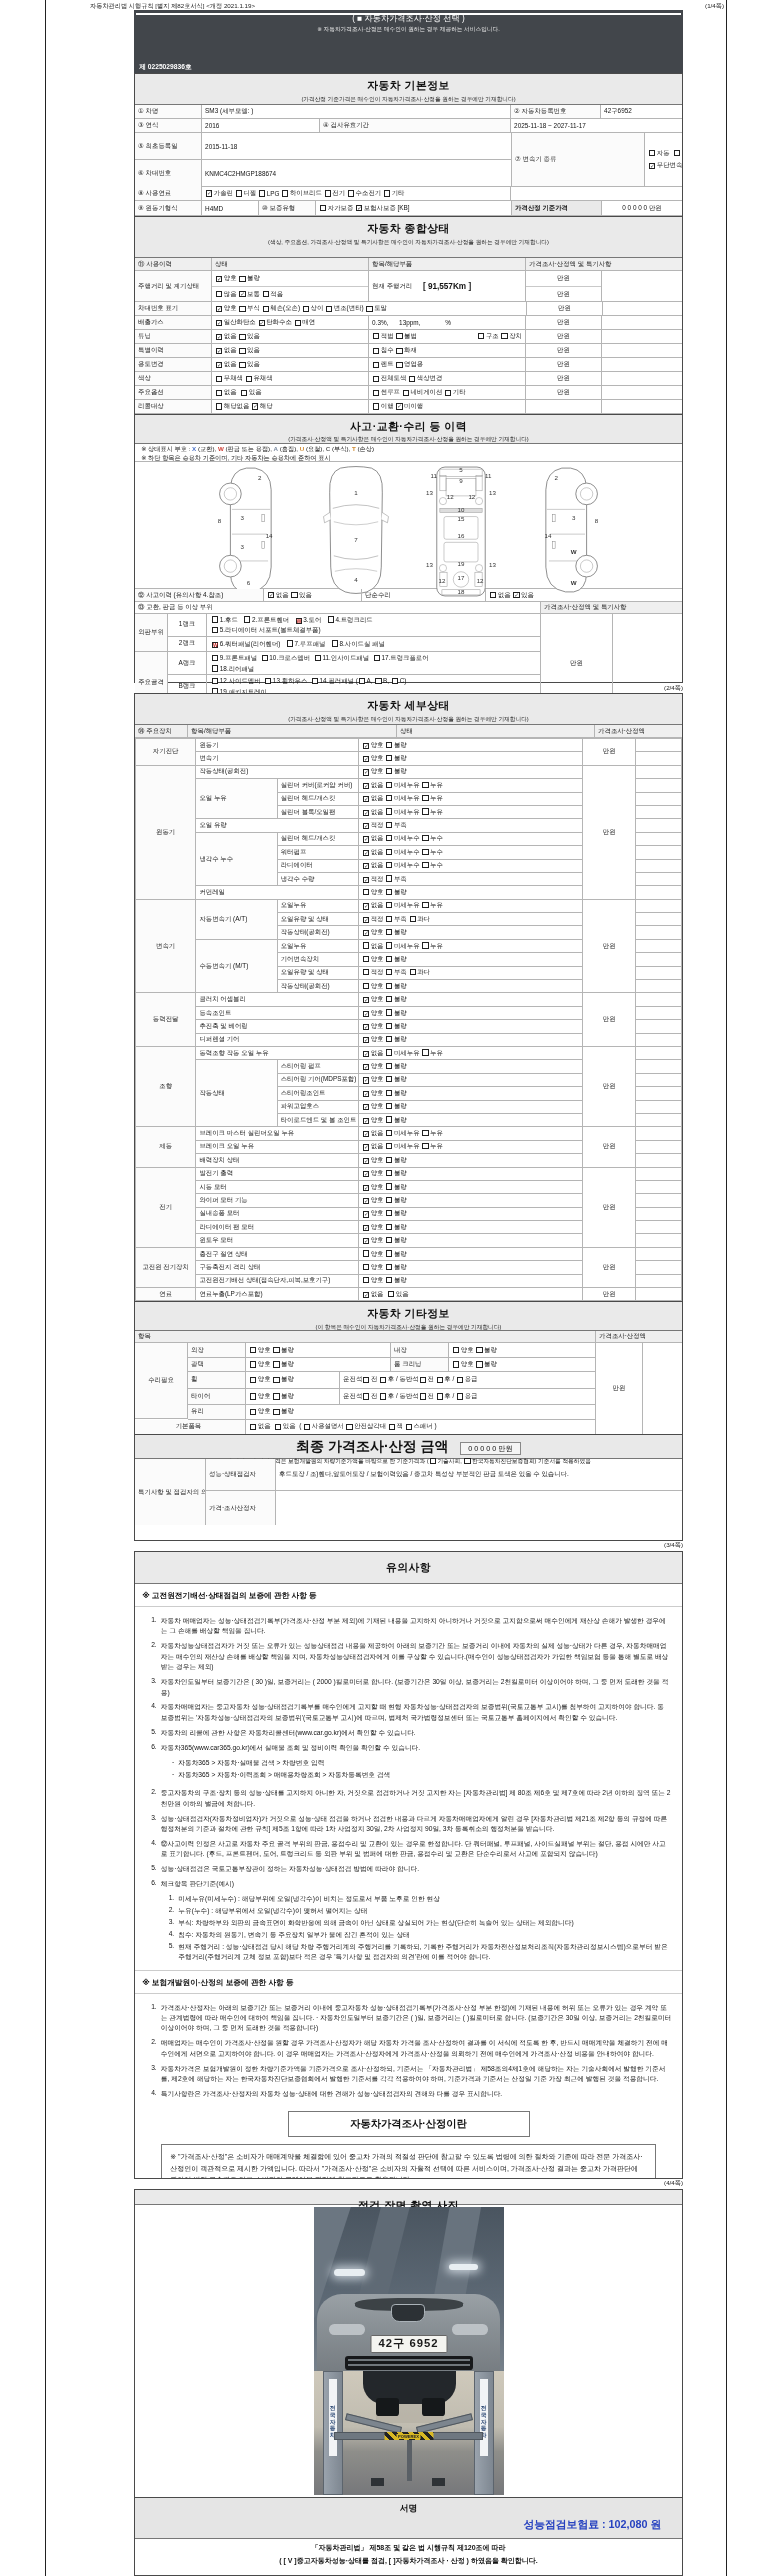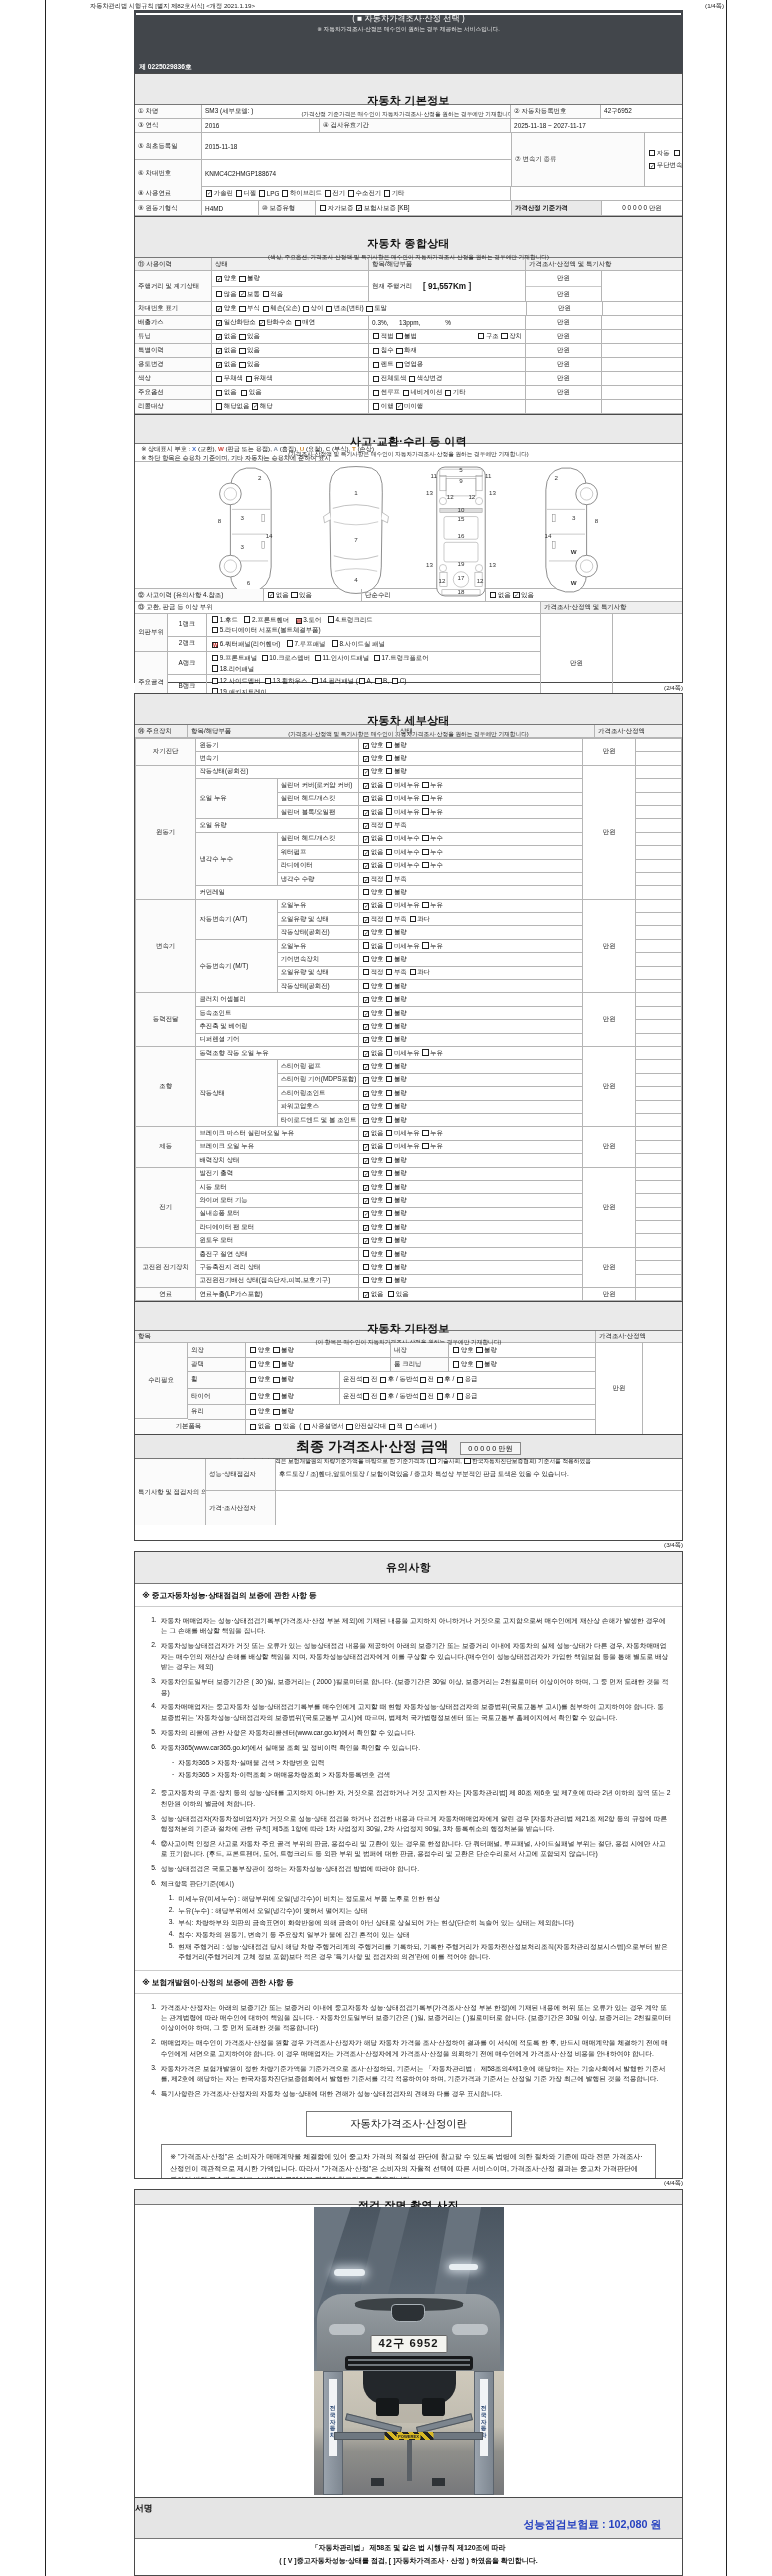--- a/index.html
+++ b/index.html
@@ -12,21 +12,21 @@
   
   #titleblock{position:absolute;left:134px;width:549px;top:10.3px;height:63px;background:#42464b;color:#fff;}
   #titleblock .wline{position:absolute;top:2.6px;left:2.1px;right:2.1px;height:2.1px;background:#fff;}
   #titleblock .t1{text-align:center;margin-top:13.4px;font-size:15px;font-weight:bold;letter-spacing:1px;}
   #titleblock .t2{text-align:center;margin-top:3.1px;font-size:8.2px;}
   #titleblock .t3{text-align:center;margin-top:2.1px;font-size:5.7px;color:#eee;}
   #docno{position:absolute;left:5.2px;bottom:1.5px;font-size:6.7px;font-weight:bold;}
   
   .block{position:absolute;left:134px;width:549px;border:1px solid #4a4a4a;background:#fff;}
   .sechead{background:#eaeaea;border-bottom:0.5px solid #777;text-align:center;}
-  .sechead .st{font-size:10.8px;font-weight:bold;letter-spacing:0.5px;padding-top:20px;}
+  .sechead .st{font-size:10.8px;font-weight:bold;letter-spacing:0.5px;padding-top:5px;}
   .sechead .sn{font-size:5.7px;margin-top:2.6px;color:#222;}
   .row{display:flex;width:100%;border-bottom:0.5px solid #b5b5b5;}
   .cell{border-right:0.5px solid #b5b5b5;padding:2.1px 3.1px;font-size:6.4px;display:flex;align-items:center;overflow:hidden;white-space:pre;}
   .cell:last-child{border-right:none;}
   .lab{background:#fbfbfb;}
   .colhead{background:#efefef;font-size:6.4px;}
   .ctr{justify-content:center;text-align:center;}
   
   .box{display:inline-block;width:6.2px;height:6.2px;border:0.8px solid #222;background:#fff;vertical-align:-1px;
        margin:0 1.5px 0 1px;position:relative;line-height:5.2px;font-size:5.7px;text-align:center;}
@@ -657,21 +657,21 @@
     </div>
   </div>
 </div>
 
 <div class="pgmark" style="top:1541px;right:90px">(3/4쪽)</div>
 
 <div class="block" style="top:1551px;height:628px;overflow:hidden">
   <div class="sechead" style="height:32px">
     <div class="st" style="padding-top:9.3px">유의사항</div>
   </div>
-  <div class="subhead">※ 중고자동차성능·상태점검의 보증에 관한 사항 등</div>
+  <div class="subhead">※ 고전원전기배선·상태점검의 보증에 관한 사항 등</div>
   <div style="border-top:0.5px solid #ccc;padding:4.1px 10.3px 0 10.3px" id="nlist1">
       <div class="nrow">
         <span class="nnum">1.</span>
         <div class="ntxt" style="white-space: normal;">자동차 매매업자는 성능·상태점검기록부(가격조사·산정 부분 제외)에 기재된 내용을 고지하지 아니하거나 거짓으로 고지함으로써 매수인에게 재산상 손해가 발생한 경우에는 그 손해를 배상할 책임을 집니다.</div>
       </div>
       <div class="nrow">
         <span class="nnum">2.</span>
         <div class="ntxt" style="white-space: normal;">자동차성능상태점검자가 거짓 또는 오류가 있는 성능상태점검 내용을 제공하여 아래의 보증기간 또는 보증거리 이내에 자동차의 실제 성능·상태가 다른 경우, 자동차매매업자는 매수인의 재산상 손해를 배상할 책임을 지며, 자동차성능상태점검자에게 이를 구상할 수 있습니다.(매수인이 성능상태점검자가 가입한 책임보험 등을 통해 별도로 배상받는 경우는 제외)</div>
       </div>
       <div class="nrow">
@@ -755,21 +755,21 @@
       </div>
       <div class="nrow">
         <span class="nnum">3.</span>
         <div class="ntxt" style="white-space: normal;">자동차가격은 보험개발원이 정한 차량기준가액을 기준가격으로 조사·산정하되, 기준서는 「자동차관리법」 제58조의4제1호에 해당하는 자는 기술사회에서 발행한 기준서를, 제2호에 해당하는 자는 한국자동차진단보증협회에서 발행한 기준서를 각각 적용하여야 하며, 기준가격과 기준서는 산정일 기준 가장 최근에 발행된 것을 적용합니다.</div>
       </div>
       <div class="nrow">
         <span class="nnum">4.</span>
         <div class="ntxt" style="white-space: normal;">특기사항란은 가격조사·산정자의 자동차 성능·상태에 대한 견해가 성능·상태점검자의 견해와 다를 경우 표시합니다.</div>
       </div>
     </div>
-  <div style="width:206px;margin:11.3px auto 0 auto;border:0.5px solid #777;text-align:center;padding:5.2px 0;font-size:10.3px;font-weight:normal">자동차가격조사·산정이란</div>
+  <div style="width:242px;margin:11.3px auto 0 auto;border:0.5px solid #777;text-align:center;padding:5.2px 0;font-size:10.3px;font-weight:bold">자동차가격조사·산정이란</div>
   <div style="width:495px;margin:7.2px auto 0 auto;border:0.5px solid #777;padding:6.2px 8.2px;font-size:7px;line-height:1.6;white-space:normal">※ "가격조사·산정"은 소비자가 매매계약을 체결함에 있어 중고차 가격의 적절성 판단에 참고할 수 있도록 법령에 의한 절차와 기준에 따라 전문 가격조사·산정인이 객관적으로 제시한 가액입니다. 따라서 "가격조사·산정"은 소비자의 자율적 선택에 따른 서비스이며, 가격조사·산정 결과는 중고차 가격판단에 관하여 법적 구속력은 없고 소비자의 구매여부 결정에 참고자료로 활용됩니다.</div>
 </div>
 
 <div class="pgmark" style="top:2179px;right:90px">(4/4쪽)</div>
 
 <div class="block" style="top:2189px;height:387px;overflow:hidden">
   <div class="sechead" style="height:15px">
     <div class="st" style="padding-top:9.3px">점검 장면 촬영 사진</div>
   </div>
 
@@ -814,21 +814,21 @@
     <div style="position:absolute;right:31px;top:49px;width:57px;height:7.2px;background:#7c858e;border:0.5px solid #50575e;transform:rotate(-14deg)"></div>
     <div style="position:absolute;left:50%;top:61px;transform:translateX(-50%);width:49px;height:8.2px;background:repeating-linear-gradient(45deg,#d8b823 0 3.6px,#222 3.6px 7.2px);display:flex;align-items:center;justify-content:center">
       <span style="background:#d8b823;color:#222;font-size:4.1px;font-weight:bold;padding:0 1.5px">POWEREX</span>
     </div>
     <div style="position:absolute;left:93px;top:69px;width:5.2px;height:41px;background:#5a6066"></div>
     <div style="position:absolute;left:57px;bottom:9.3px;width:13.4px;height:8.2px;background:#2e3236"></div>
     <div style="position:absolute;left:118px;bottom:9.3px;width:13.4px;height:8.2px;background:#2e3236"></div>
   </div>
 
   <div class="graybar" style="height:41px;margin-top:2.1px">
-    <div style="padding-top:5.2px;font-size:8.8px;font-weight:bold">서명</div>
+    <div style="text-align:center;padding-top:5.2px;font-size:8.8px;font-weight:bold">서명</div>
     <div style="position:absolute;right:20.6px;bottom:6.2px;font-size:10.8px;font-weight:bold;color:#2742c0">성능점검보험료 : 102,080 원</div>
   </div>
   <div style="border-top:0.5px solid #777;padding-top:4.1px;text-align:center;font-size:7px;font-weight:bold">
     <div>「자동차관리법」 제58조 및 같은 법 시행규칙 제120조에 따라</div>
     <div style="margin-top:3.1px">( [ V ]중고자동차성능·상태를 점검, [   ]자동차가격조사 · 산정 ) 하였음을 확인합니다.</div>
   </div>
 </div>
 
 
 </body></html>

